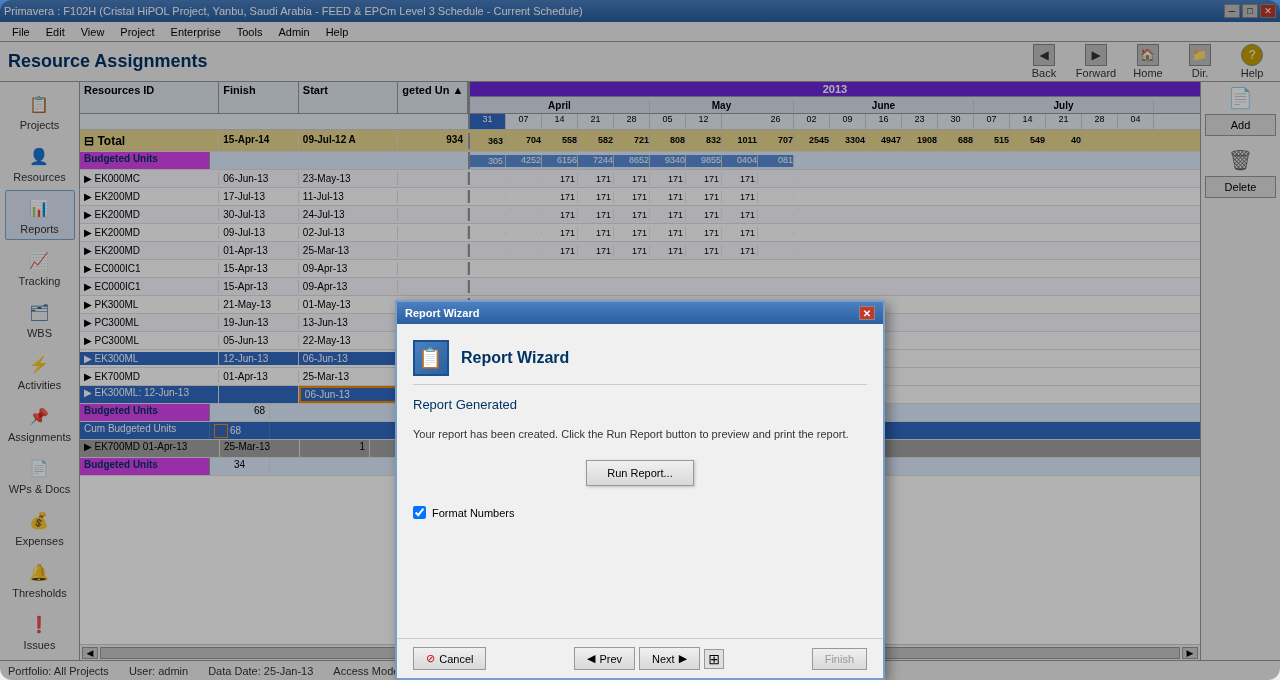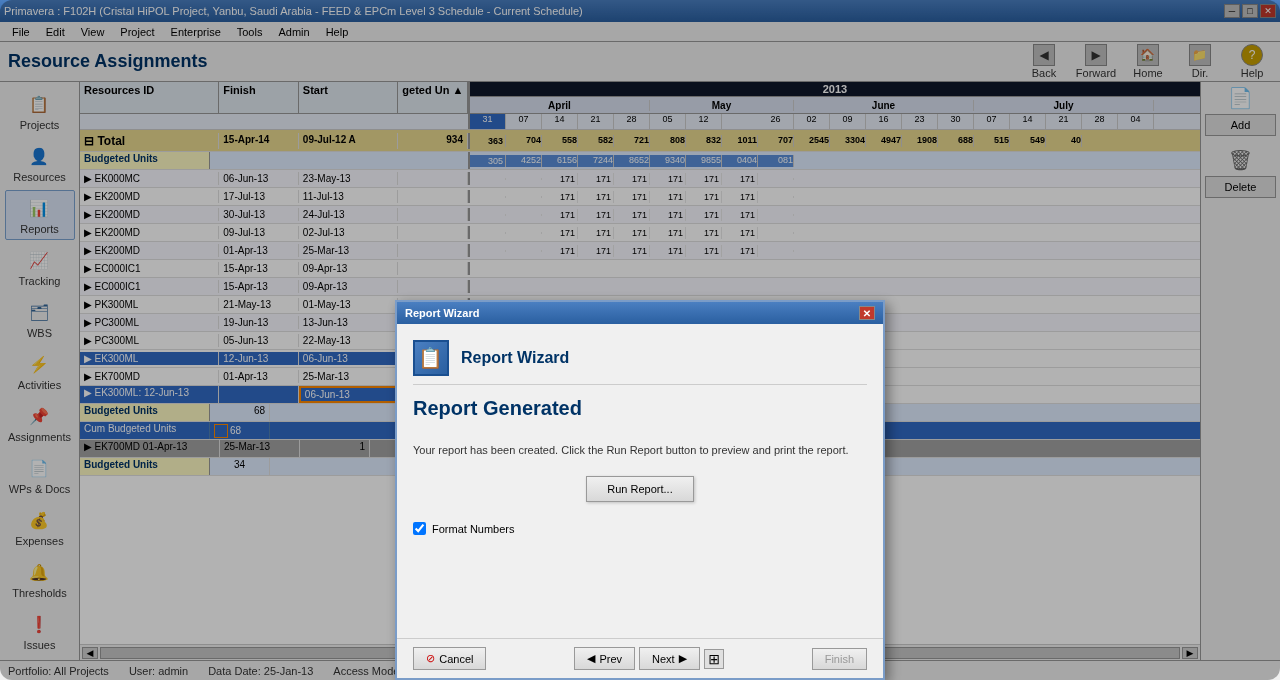--- a/index.html
+++ b/index.html
@@ -282,24 +282,24 @@
     }
     .wizard-title {
       font-size: 16px;
       font-weight: bold;
       color: #003366;
     }
     .wizard-content {
       flex: 1;
     }
     .report-generated-title {
-      font-size: 20px;
-      font-weight: bold;
+      font-size: 13px;
+      font-weight: normal;
       color: #003366;
-      margin-bottom: 24px;
+      margin-bottom: 16px;
     }
     .report-generated-msg {
       font-size: 11px;
       color: #333;
       margin-bottom: 20px;
     }
     .run-report-btn {
       background: linear-gradient(to bottom, #f0f0f0, #d8d8d8);
       border: 1px solid #999;
       padding: 6px 20px;
@@ -344,21 +344,21 @@
     .finish-btn {
       background: linear-gradient(to bottom, #f0f0f0, #d8d8d8);
       border: 1px solid #999;
       padding: 4px 12px;
       cursor: pointer;
       font-size: 11px;
       color: #999;
     }
 
     .budgeted-label-cell {
-      background: #fef9c3;
+      background: #d946ef;
       color: #003366;
       font-weight: bold;
       font-size: 10px;
       padding: 1px 4px;
       width: 130px;
       border-right: 1px solid #999;
     }
   </style>
 </head>
 <body>
@@ -470,21 +470,21 @@
       <div style="display:flex; border-bottom:1px solid #999; background:#e0e8f0;">
 
         <div style="width:390px; display:flex; border-right:2px solid #999;">
           <div class="th-cell th-activity">Resources ID</div>
           <div class="th-cell th-finish">Finish</div>
           <div class="th-cell th-start">Start</div>
           <div class="th-cell th-budgeted">geted Un ▲</div>
         </div>
 
         <div style="flex:1; overflow:hidden;">
-          <div style="background:#0f172a; color:white; text-align:center; font-weight:bold; font-size:11px; padding:1px; border-bottom:1px solid #999;">2013</div>
+          <div style="background:#6d28d9; color:white; text-align:center; font-weight:bold; font-size:11px; padding:1px; border-bottom:1px solid #999;">2013</div>
           <div style="display:flex; height:16px; align-items:center; background:#d8e0f0;">
             <div style="min-width:180px; border-right:1px solid #ccc; text-align:center; font-size:10px; font-weight:bold;">April</div>
             <div style="min-width:144px; border-right:1px solid #ccc; text-align:center; font-size:10px; font-weight:bold;">May</div>
             <div style="min-width:180px; border-right:1px solid #ccc; text-align:center; font-size:10px; font-weight:bold;">June</div>
             <div style="min-width:180px; border-right:1px solid #ccc; text-align:center; font-size:10px; font-weight:bold;">July</div>
           </div>
         </div>
       </div>
 
       <div style="display:flex; border-bottom:1px solid #ccc; background:#e8eef8; height:16px;">

